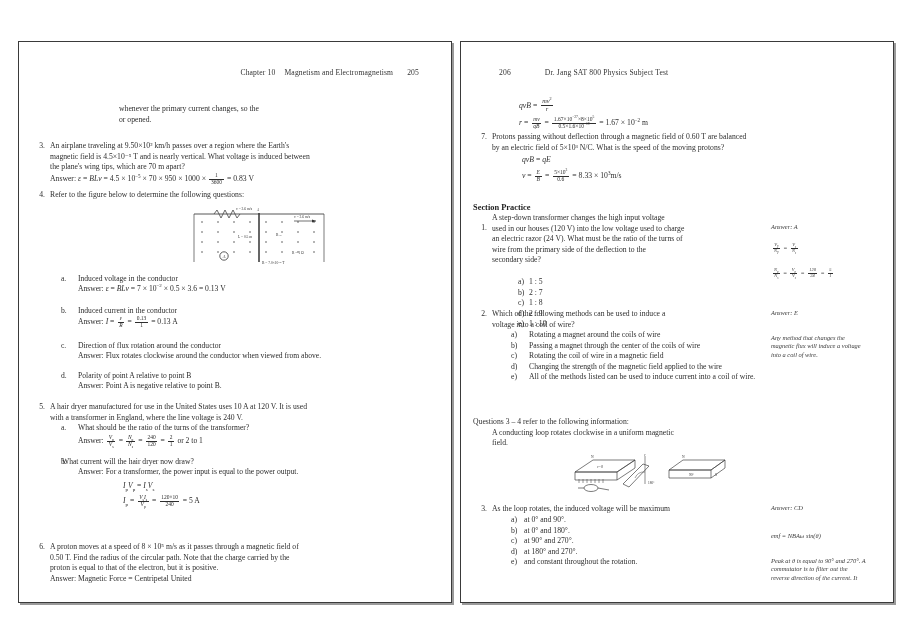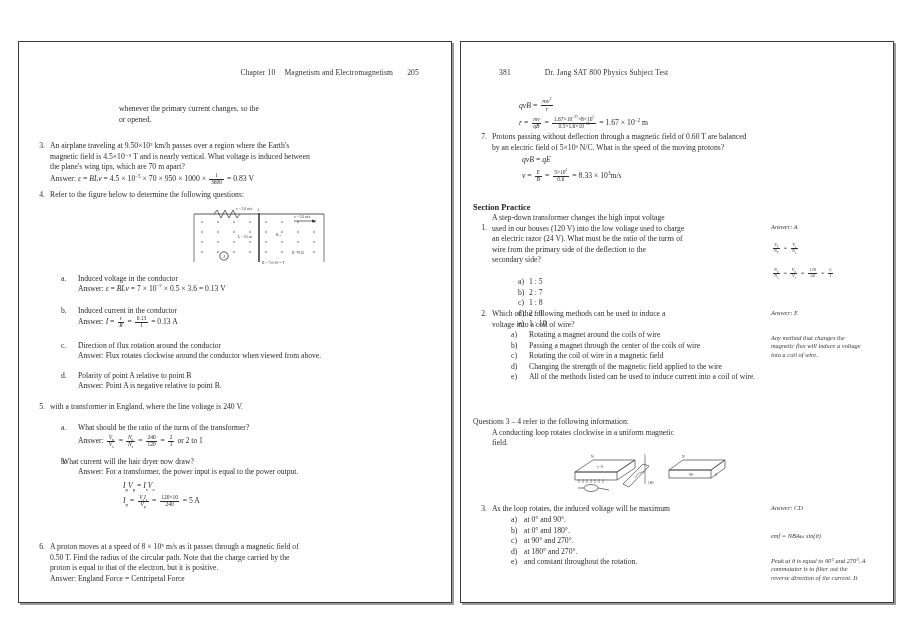--- a/index.html
+++ b/index.html
@@ -262,20 +262,21 @@
       </div>
 
       <div class="lettered" style="left:42px; top:329px; width:380px;">
         <span style="position:absolute;left:0;">d.</span>
         <div style="margin-left:17px;">Polarity of point A relative to point B</div>
         <div style="margin-left:17px;">Answer: Point A is negative relative to point B.</div>
       </div>
 
       <div class="num" style="left:12px; top:360px; width:14px;">5.</div>
       <div class="blk" style="left:31px; top:360px; width:390px;">
+        <div>A hair dryer manufactured for use in the United States uses 10 A at 120 V. It is used</div>
         <div>with a transformer in England, where the line voltage is 240 V.</div>
       </div>
 
       <div class="lettered" style="left:42px; top:381px; width:380px;">
         <span style="position:absolute;left:0;">a.</span>
         <div style="margin-left:17px;">What should be the ratio of the turns of the transformer?</div>
         <div style="margin-left:17px; margin-top:2px;">
           <span>Answer:</span>
           <span class="frac sm"><span class="n"><span class="mi">V</span><sub>p</sub></span><span class="d"><span class="mi">V</span><sub>s</sub></span></span>
           =
@@ -302,31 +303,31 @@
           <span class="frac sm"><span class="n">120×10</span><span class="d">240</span></span>
           = 5 A
         </div>
       </div>
 
       <div class="num" style="left:12px; top:500px; width:14px;">6.</div>
       <div class="blk" style="left:31px; top:500px; width:390px;">
         <div>A proton moves at a speed of 8 × 10⁵ m/s as it passes through a magnetic field of</div>
         <div>0.50 T. Find the radius of the circular path. Note that the charge carried by the</div>
         <div>proton is equal to that of the electron, but it is positive.</div>
-        <div>Answer: England Force = Centripetal Force</div>
+        <div>Answer: Magnetic Force = Centripetal United</div>
       </div>
 
     </div>
   </div>
 
   <div class="page page-right">
     <div class="page-inner">
 
       <div class="runhead runhead-right">
-        <span class="folio">381</span><span>Dr. Jang SAT 800 Physics Subject Test</span>
+        <span class="folio">206</span><span>Dr. Jang SAT 800 Physics Subject Test</span>
       </div>
 
       <div class="blk" style="left:58px; top:56px; width:300px;">
         <div>
           <span class="mi">qvB</span> =
           <span class="frac"><span class="n"><span class="mi">mv</span><sup>2</sup></span><span class="d"><span class="mi">r</span></span></span>
         </div>
         <div style="margin-top:5px;">
           <span class="mi">r</span> =
           <span class="frac sm"><span class="n"><span class="mi">mv</span></span><span class="d"><span class="mi">qB</span></span></span>

